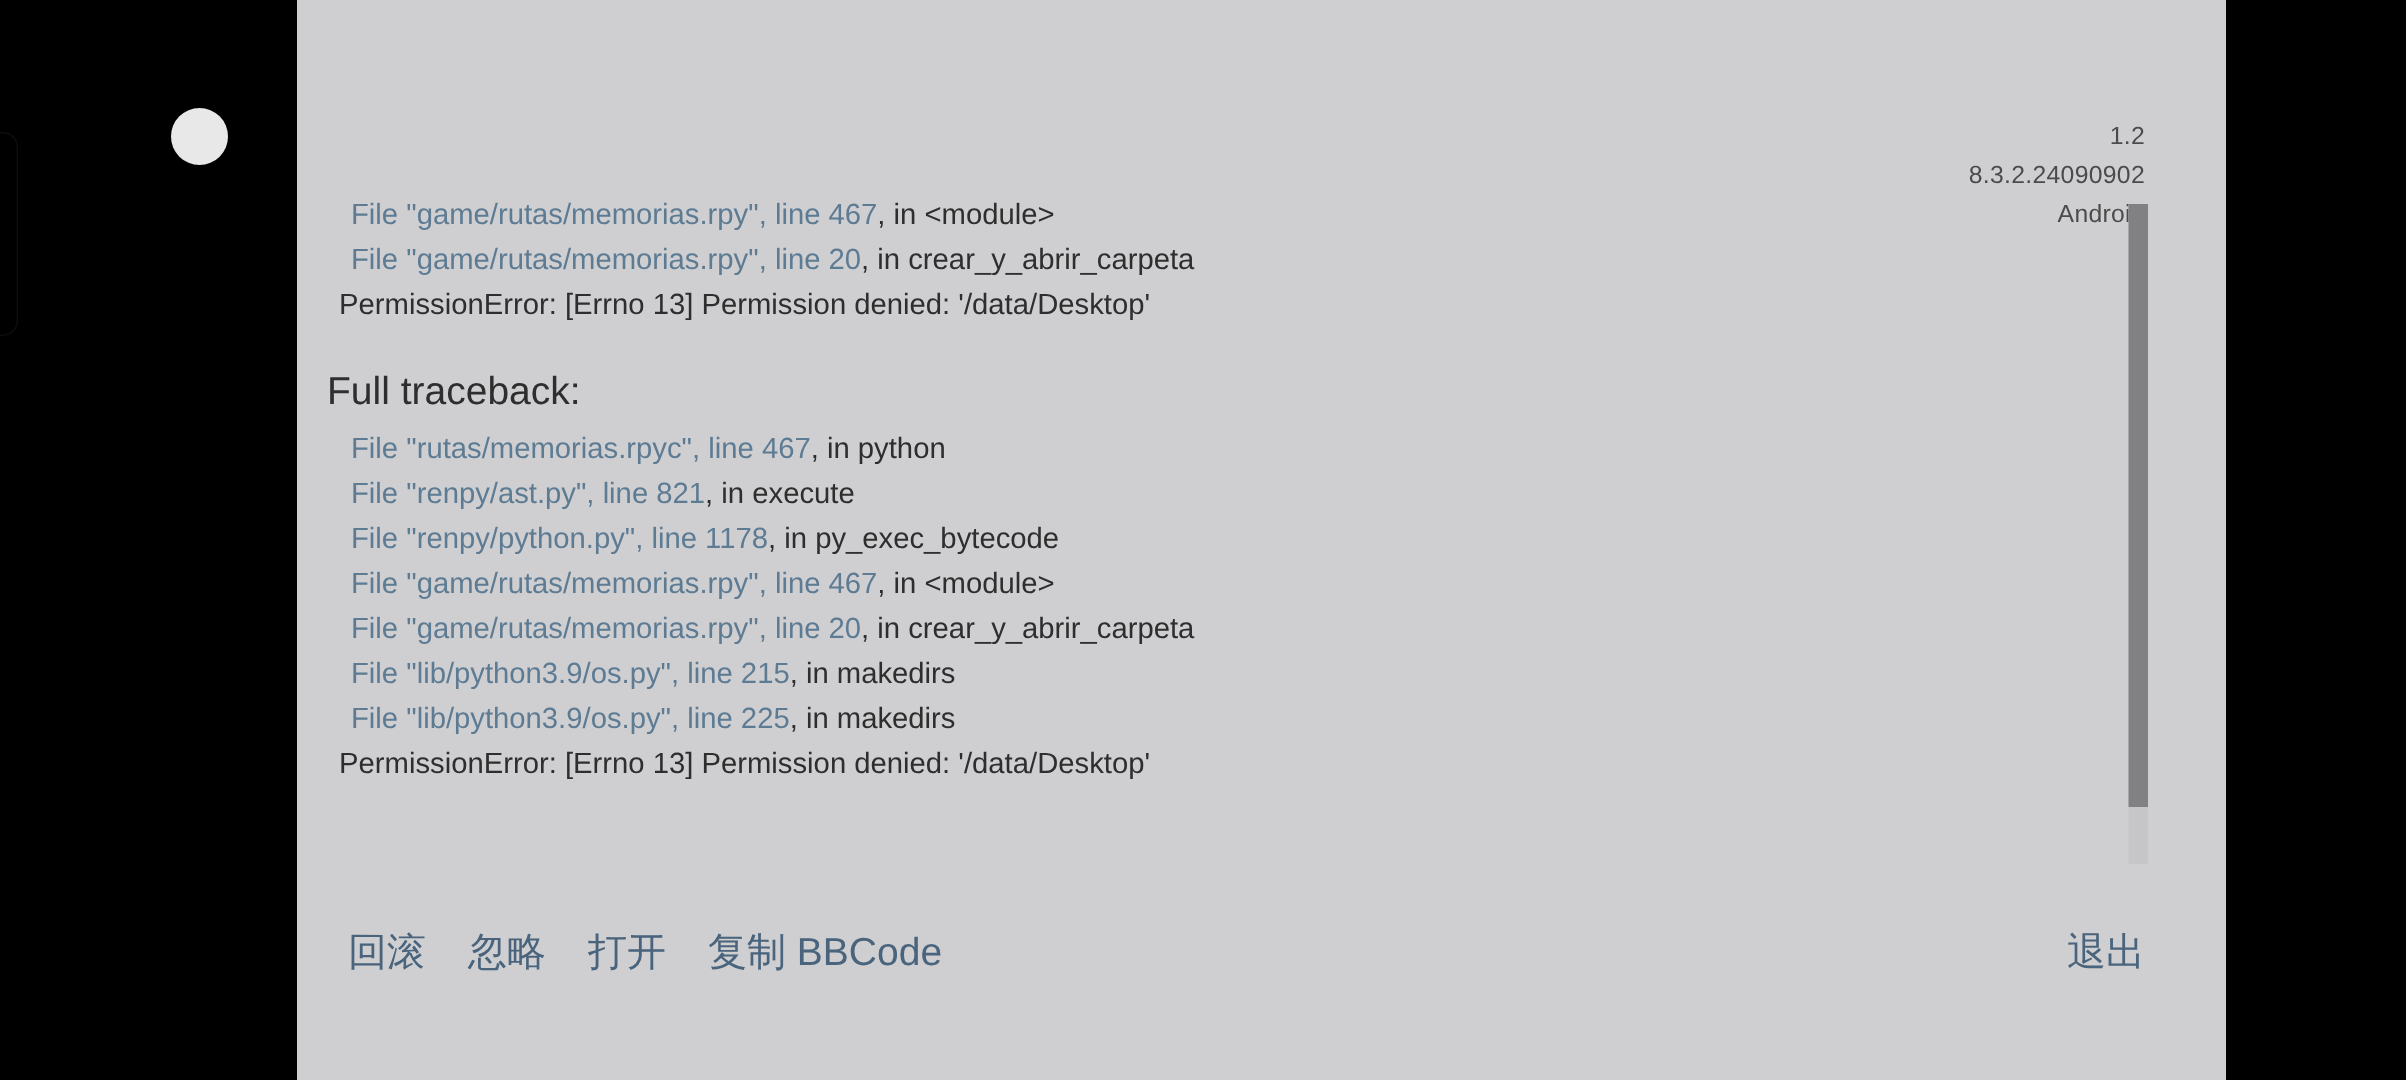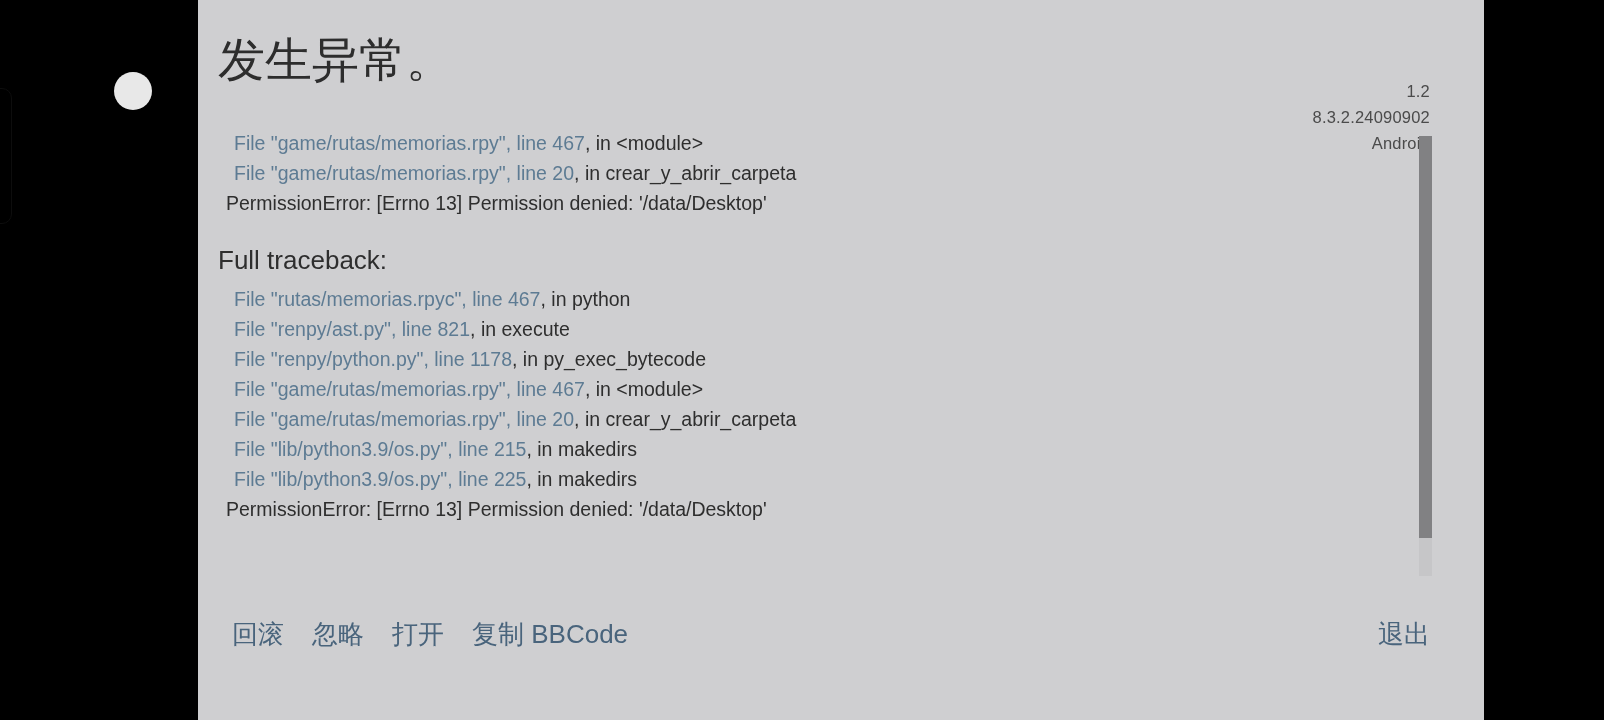--- a/index.html
+++ b/index.html
@@ -175,21 +175,20 @@
 </head>
 <body>
 
 <div id="device-backdrop"></div>
 
 <div id="side-button"></div>
 <div id="camera-punch-hole"></div>
 
 <div id="exception-panel">
 
-  <div id="page-title">发生异常。</div>
 
   <div id="version-block">
     <div>1.2</div>
     <div>8.3.2.24090902</div>
     <div>Android</div>
   </div>
 
   <div id="traceback-scroll-area">
     <div id="traceback-content">
         <div class="section-block">

